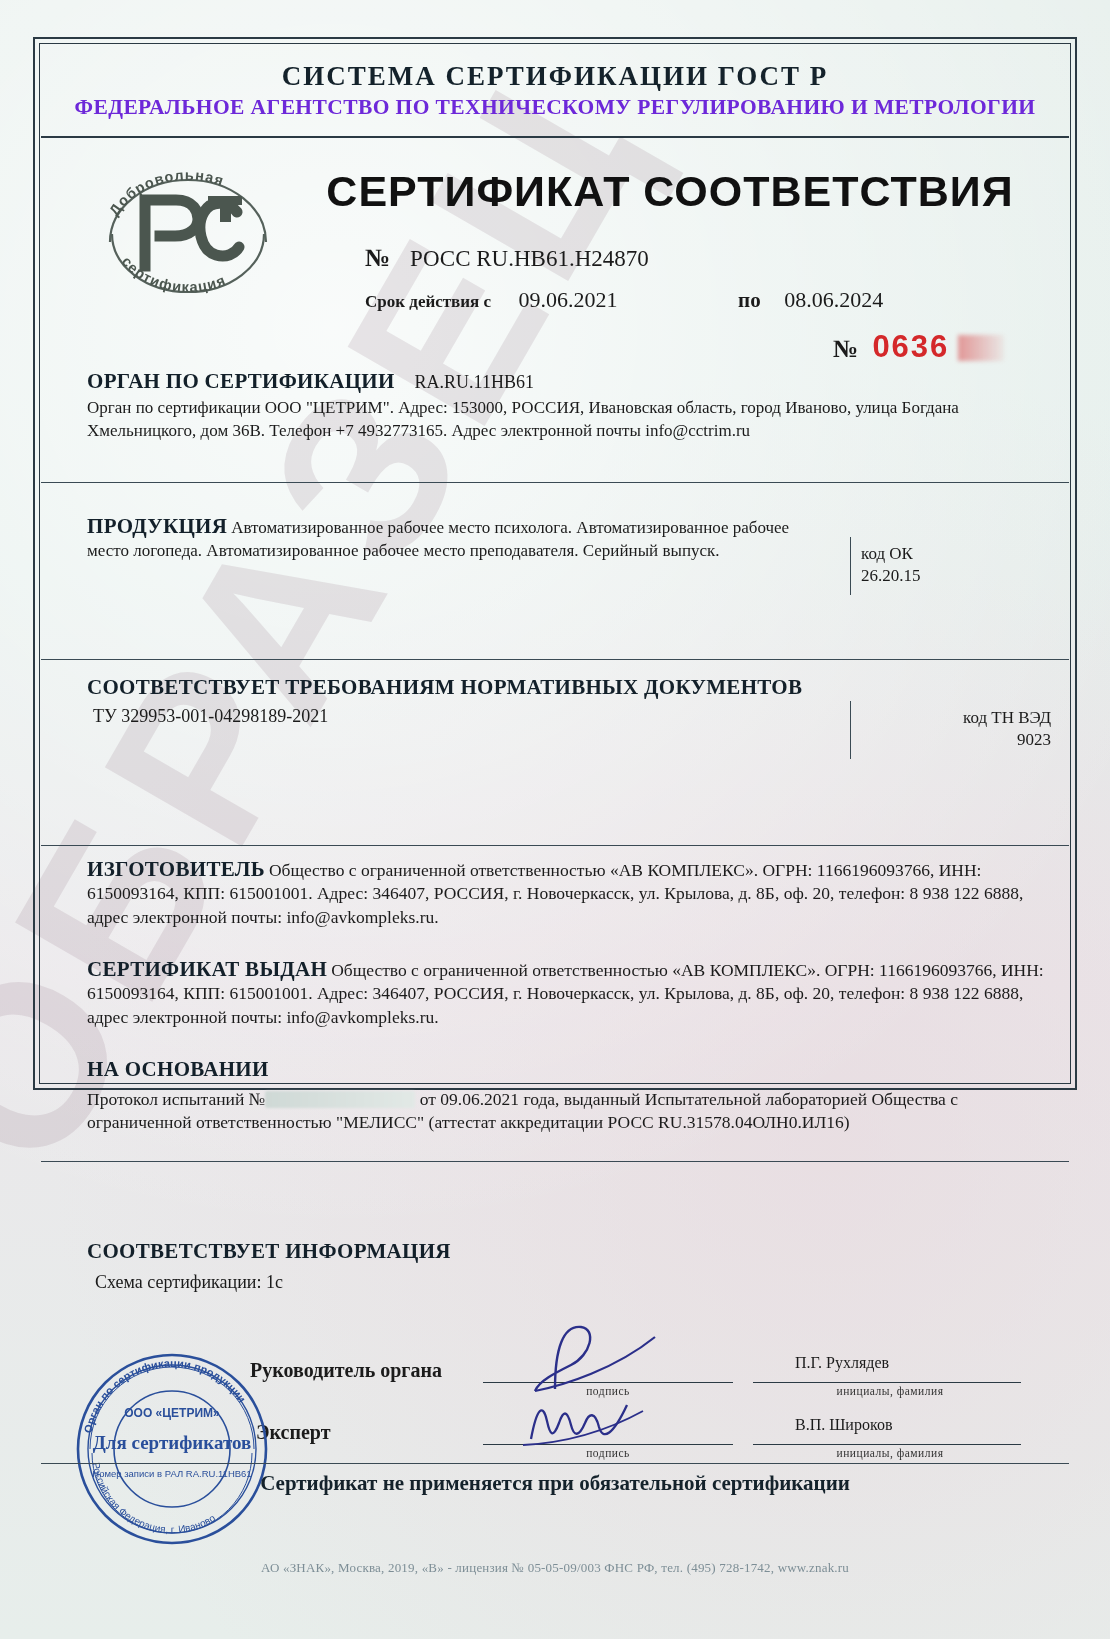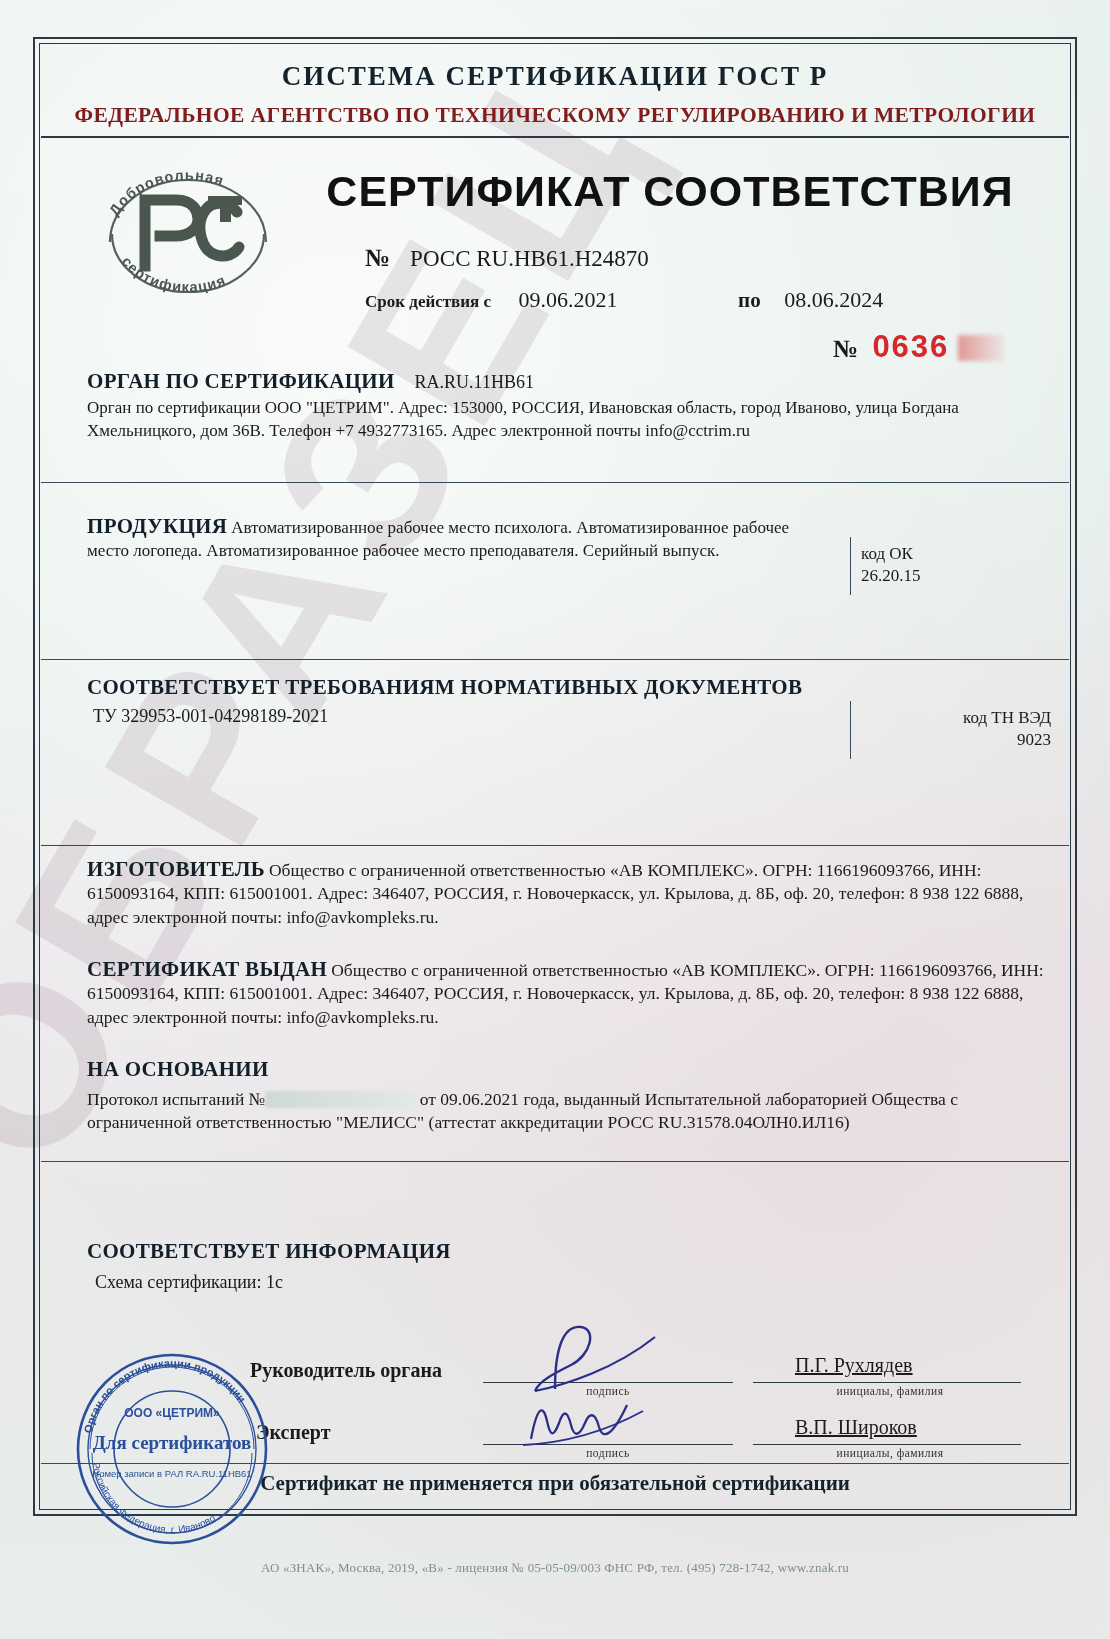--- a/index.html
+++ b/index.html
@@ -29,45 +29,45 @@
     letter-spacing:14px;
     transform:rotate(-60deg);
     transform-origin:center;
     white-space:nowrap;
     pointer-events:none;
     font-family:"Liberation Sans", sans-serif;
   }
   .frame{
     position:absolute;
     left:33px;top:37px;
-    width:1044px;height:1479px;
+    width:1044px;height:1053px;
     border:2px solid #2b3a44;
     box-sizing:border-box;
   }
   .frame:after{
     content:"";
     position:absolute;inset:4px;
     border:1px solid #2b3a44;
   }
   .content{position:absolute;inset:0;}
 
   
   .hdr1{
     position:absolute;left:0;right:0;top:22px;
     text-align:center;
     font-size:27px;letter-spacing:2px;
     font-weight:bold;
     color:#14222b;
   }
   .hdr2{
-    position:absolute;left:0;right:0;top:64px;
+    position:absolute;left:0;right:0;top:56px;
     text-align:center;
     font-size:21.5px;letter-spacing:.4px;
     font-weight:bold;
-    color:#7f1d1d;
+    color:#6d28d9;
   }
   .hdrline{
     position:absolute;left:6px;right:6px;top:97px;
     border-top:2px solid #2b3a44;
   }
 
   
   .emblem{position:absolute;left:55px;top:125px;width:205px;height:135px;}
   .emblem svg{display:block;}
 
@@ -122,21 +122,21 @@
     position:absolute;
     border-left:1.5px solid #3a4a54;
     padding:6px 10px;
     font-size:17px;line-height:1.3;
   }
 
   
   .sig-row{position:absolute;font-size:20px;font-weight:bold;}
   .sig-line{position:absolute;border-bottom:1px solid #2b3a44;}
   .sig-cap{position:absolute;font-size:11.5px;color:#333;letter-spacing:.5px;text-align:center;}
-  .sig-name{position:absolute;font-size:20px;text-decoration:underline;}
+  .sig-name{position:absolute;font-size:16px;}
   .footnote{
     position:absolute;left:0;right:0;top:1432px;
     text-align:center;font-size:21px;font-weight:bold;color:#14222b;
   }
   .bottomline{position:absolute;left:6px;right:6px;top:1424px;border-top:1.5px solid #3a4a54;}
 
   .stamp{
     position:absolute;left:22px;top:1310px;width:230px;height:205px;
     pointer-events:none;
   }

